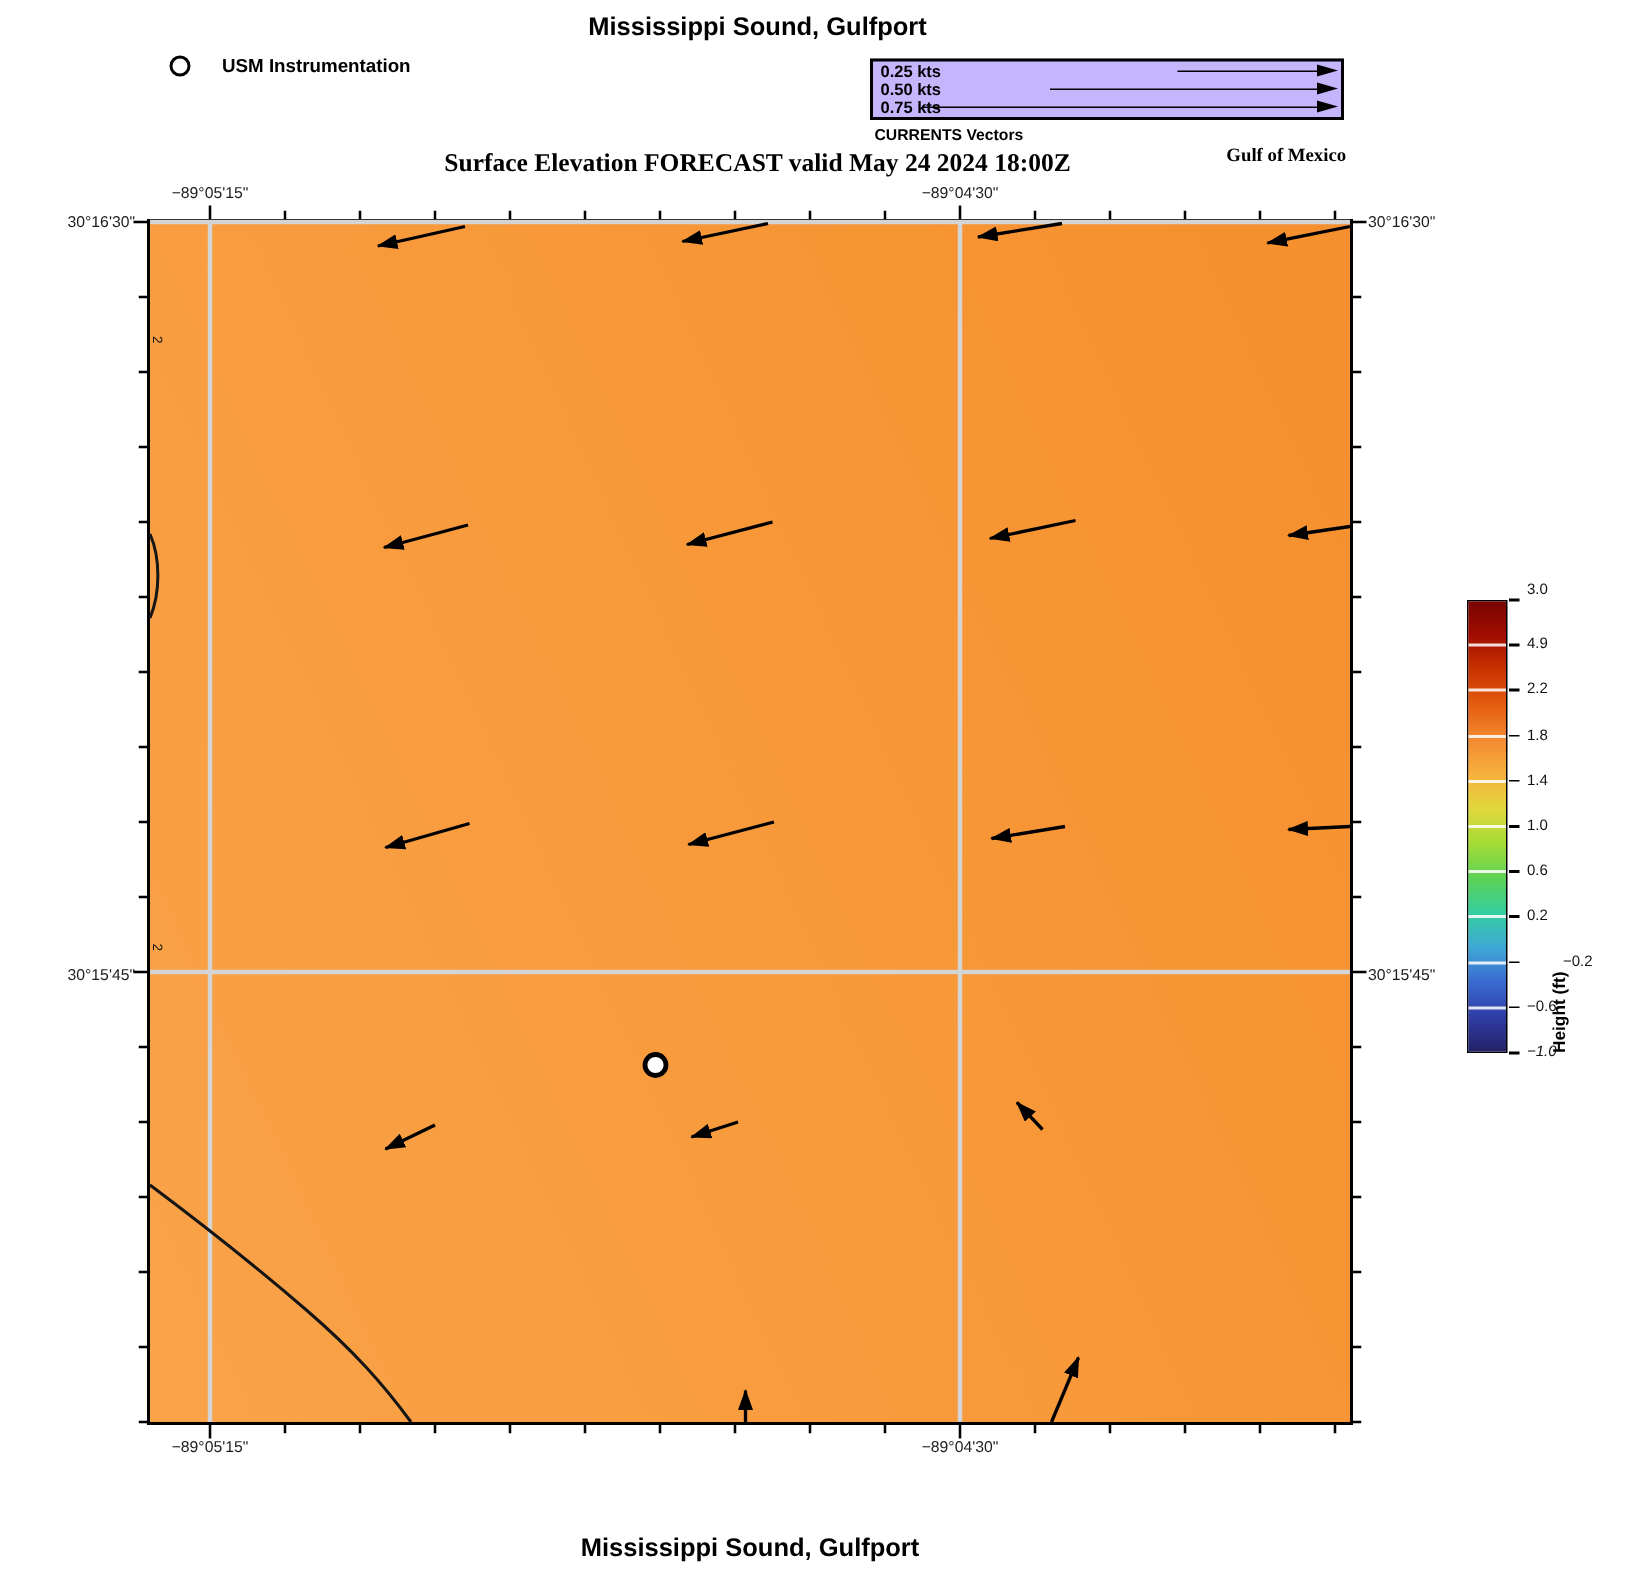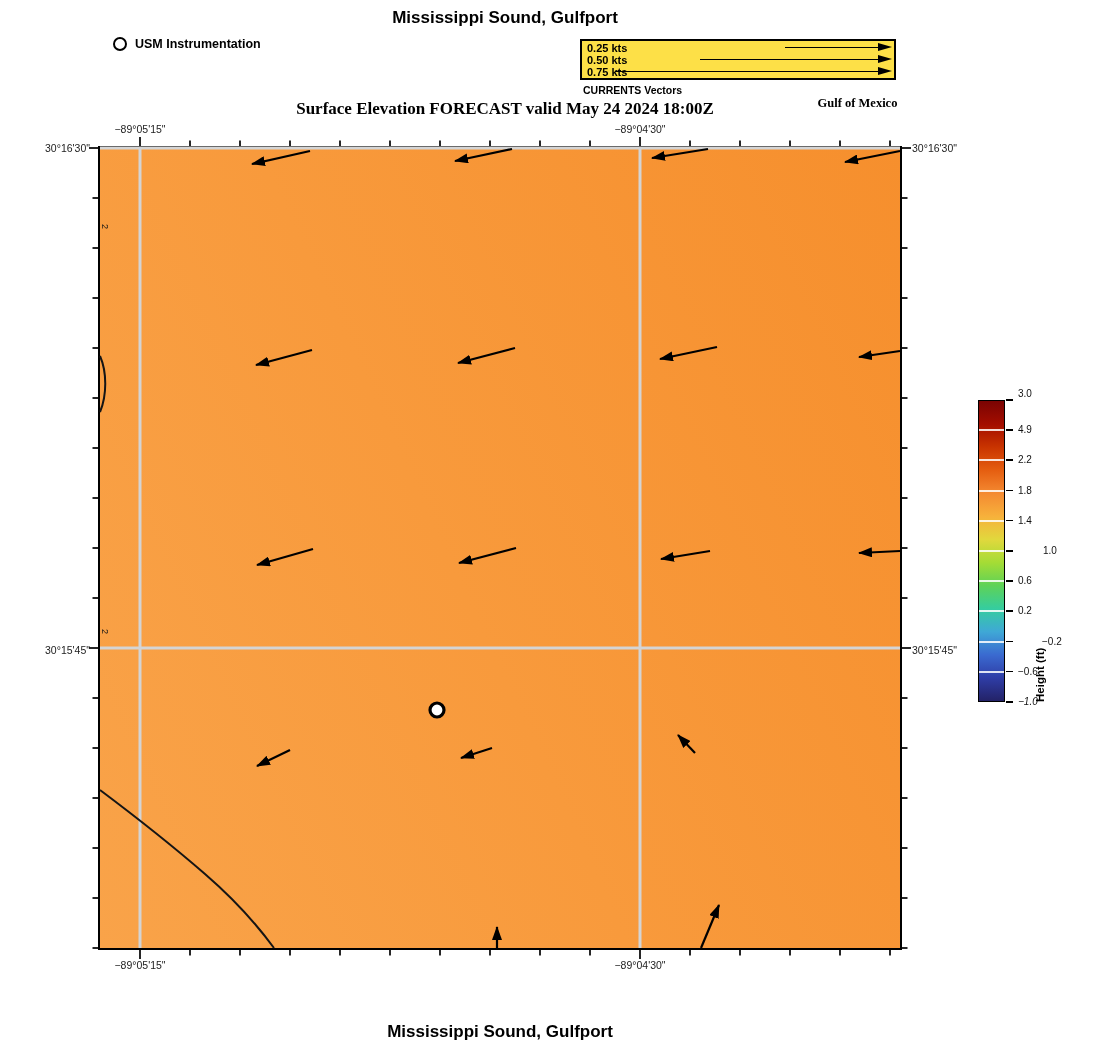--- a/index.html
+++ b/index.html
@@ -5,25 +5,25 @@
   html,body{margin:0;padding:0;background:#fff;}
   .fig{position:relative;width:1100px;height:1050px;background:#ffffff;
        font-family:"Liberation Sans",sans-serif;color:#000;overflow:hidden;}
   .abs{position:absolute;}
   .title-top{top:8px;left:0;width:1010px;text-align:center;font-size:17px;font-weight:bold;}
   .title-bottom{top:1022px;left:0;width:1000px;text-align:center;font-size:17px;font-weight:bold;}
   .subtitle{top:99px;left:0;width:1010px;text-align:center;font-family:"Liberation Serif",serif;
             font-weight:bold;font-size:17px;}
   .gulf-label{top:96px;left:780px;width:155px;text-align:center;font-family:"Liberation Serif",serif;
               font-weight:bold;font-size:12.5px;}
-  .station-legend{top:37px;left:113px;display:flex;align-items:flex-end;gap:8px;}
+  .station-legend{top:37px;left:113px;display:flex;align-items:flex-end;gap:21px;}
   .station-marker{width:10px;height:10px;border:2.5px solid #000;border-radius:50%;background:#fff;}
   .station-label{font-size:12.5px;font-weight:bold;}
   .vleg-box{left:580px;top:39px;width:316px;height:41px;border:2px solid #000;box-sizing:border-box;
-            background:#fde047;padding-top:1px;}
+            background:#c4b5fd;padding-top:1px;}
   .leg-row{position:relative;height:12px;}
   .leg-label{position:absolute;left:5px;top:0;font-size:11px;font-weight:bold;line-height:12px;}
   .leg-arrow{position:absolute;right:16px;top:5px;height:0;border-top:1.7px solid #000;}
   .leg-arrow::after{content:"";position:absolute;right:-14px;top:-5.5px;width:0;height:0;
             border-left:14px solid #000;border-top:4.5px solid transparent;border-bottom:4.5px solid transparent;}
   .vleg-caption{left:583px;top:84px;font-size:10.5px;font-weight:bold;}
   .axis-label{font-size:10.5px;color:#1c1c1c;white-space:nowrap;}
   .xlab{width:100px;text-align:center;}
   .ylab-l{left:6px;width:84px;text-align:right;}
   .ylab-r{left:912px;width:90px;text-align:left;}
@@ -197,21 +197,21 @@
       <div class="abs cb-tick" style="left: 1006px; top: 459.4px;"></div>
       <div class="abs cb-lab" style="left: 1018px; top: 454.4px;">2.2</div>
       <div class="abs cb-div" style="left: 979px; top: 459.4px;"></div>
       <div class="abs cb-tick" style="left: 1006px; top: 489.6px;"></div>
       <div class="abs cb-lab" style="left: 1018px; top: 484.6px;">1.8</div>
       <div class="abs cb-div" style="left: 979px; top: 489.6px;"></div>
       <div class="abs cb-tick" style="left: 1006px; top: 519.8px;"></div>
       <div class="abs cb-lab" style="left: 1018px; top: 514.8px;">1.4</div>
       <div class="abs cb-div" style="left: 979px; top: 519.8px;"></div>
       <div class="abs cb-tick" style="left: 1006px; top: 550px;"></div>
-      <div class="abs cb-lab" style="left: 1018px; top: 545px; margin-left: 25px;">1.0</div>
+      <div class="abs cb-lab" style="left: 1018px; top: 545px;">1.0</div>
       <div class="abs cb-div" style="left: 979px; top: 550px;"></div>
       <div class="abs cb-tick" style="left: 1006px; top: 580.2px;"></div>
       <div class="abs cb-lab" style="left: 1018px; top: 575.2px;">0.6</div>
       <div class="abs cb-div" style="left: 979px; top: 580.2px;"></div>
       <div class="abs cb-tick" style="left: 1006px; top: 610.4px;"></div>
       <div class="abs cb-lab" style="left: 1018px; top: 605.4px;">0.2</div>
       <div class="abs cb-div" style="left: 979px; top: 610.4px;"></div>
       <div class="abs cb-tick" style="left: 1006px; top: 640.6px;"></div>
       <div class="abs cb-lab" style="left: 1018px; top: 635.6px; margin-left: 24px;">−0.2</div>
       <div class="abs cb-div" style="left: 979px; top: 640.6px;"></div>

